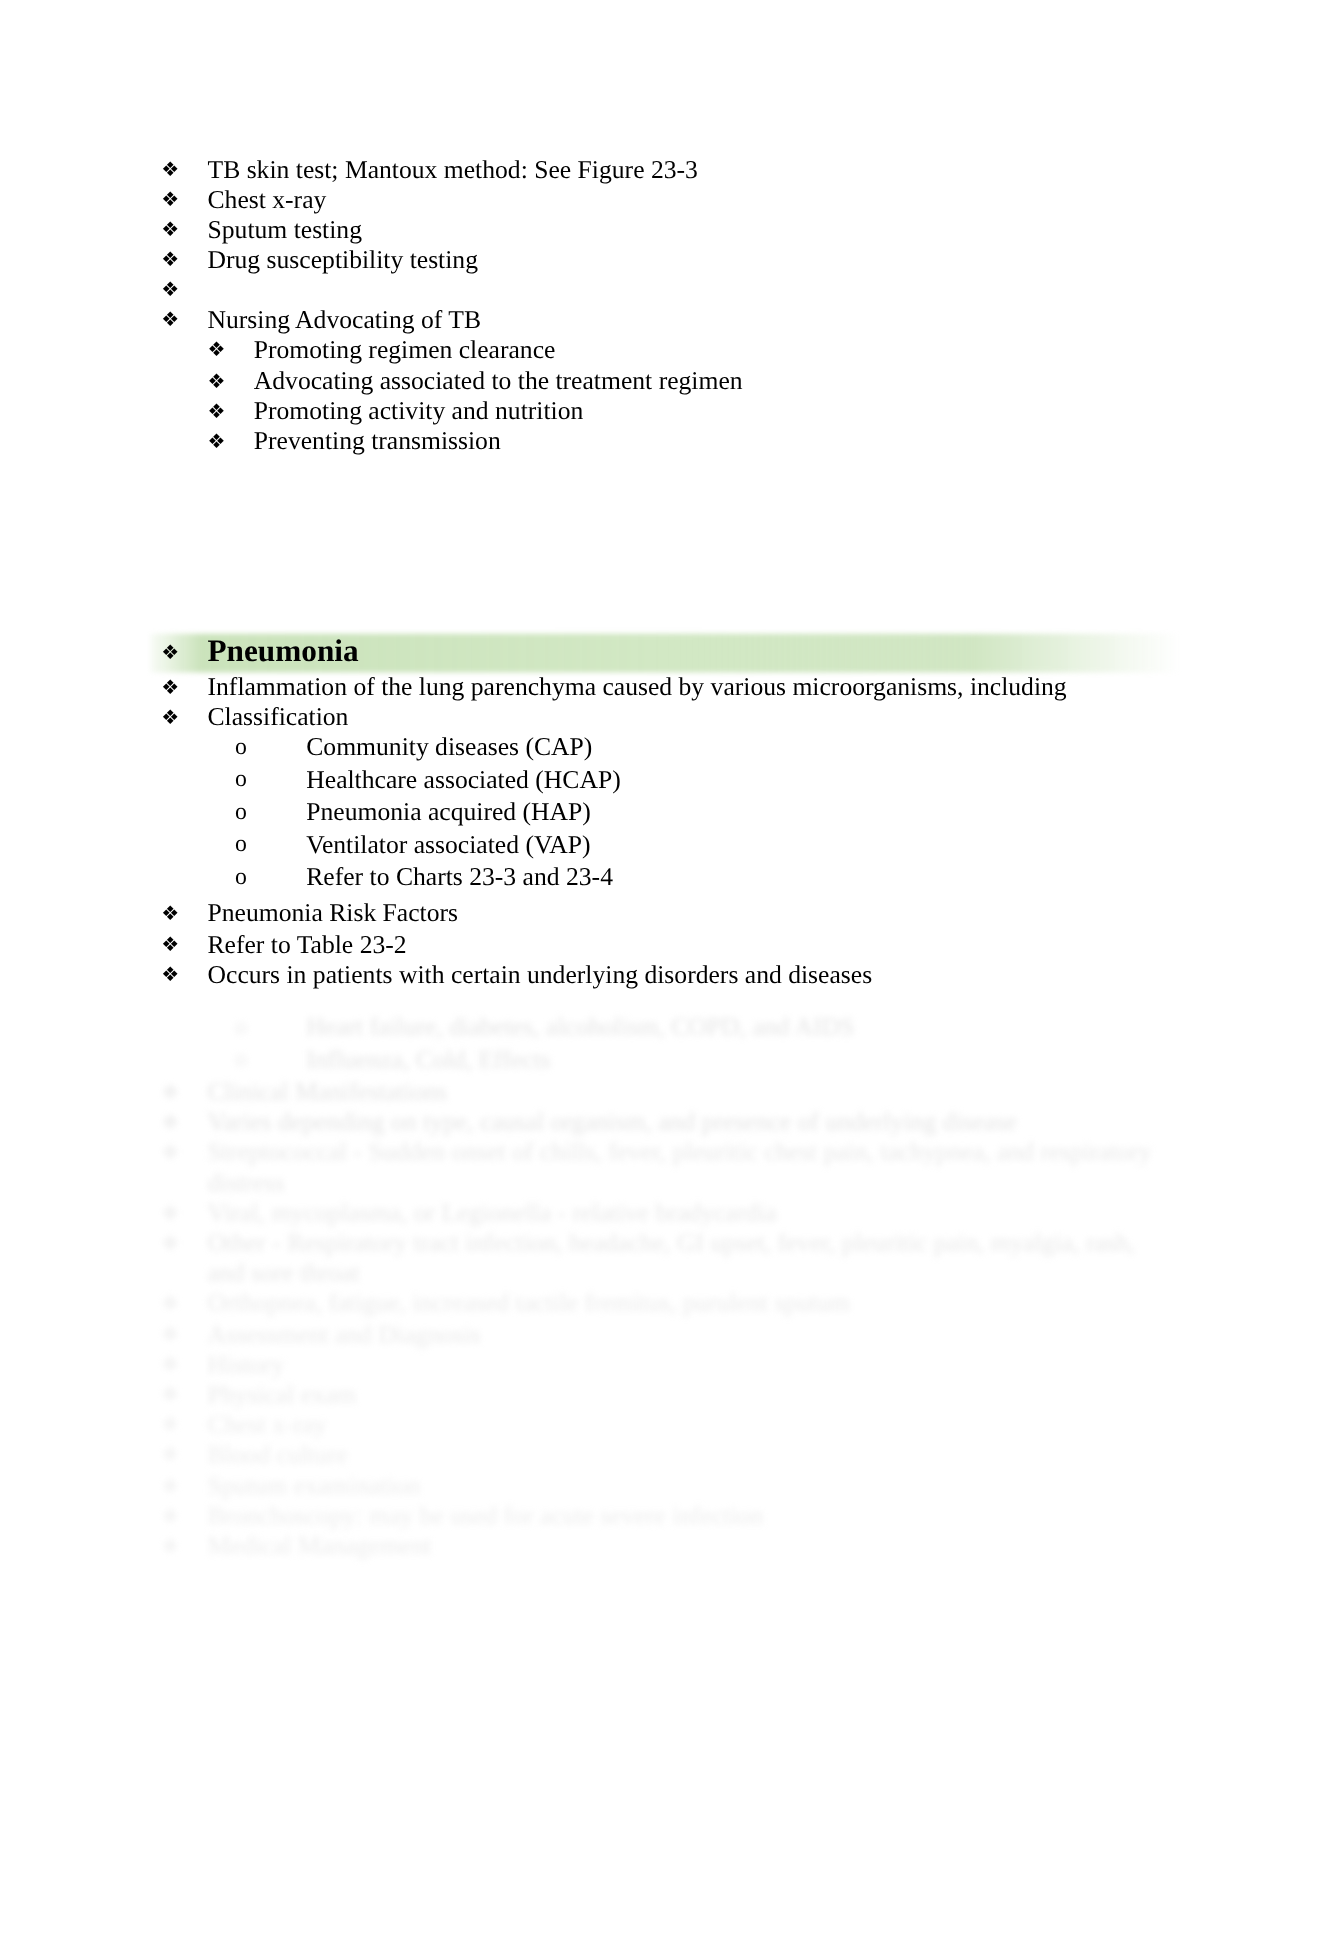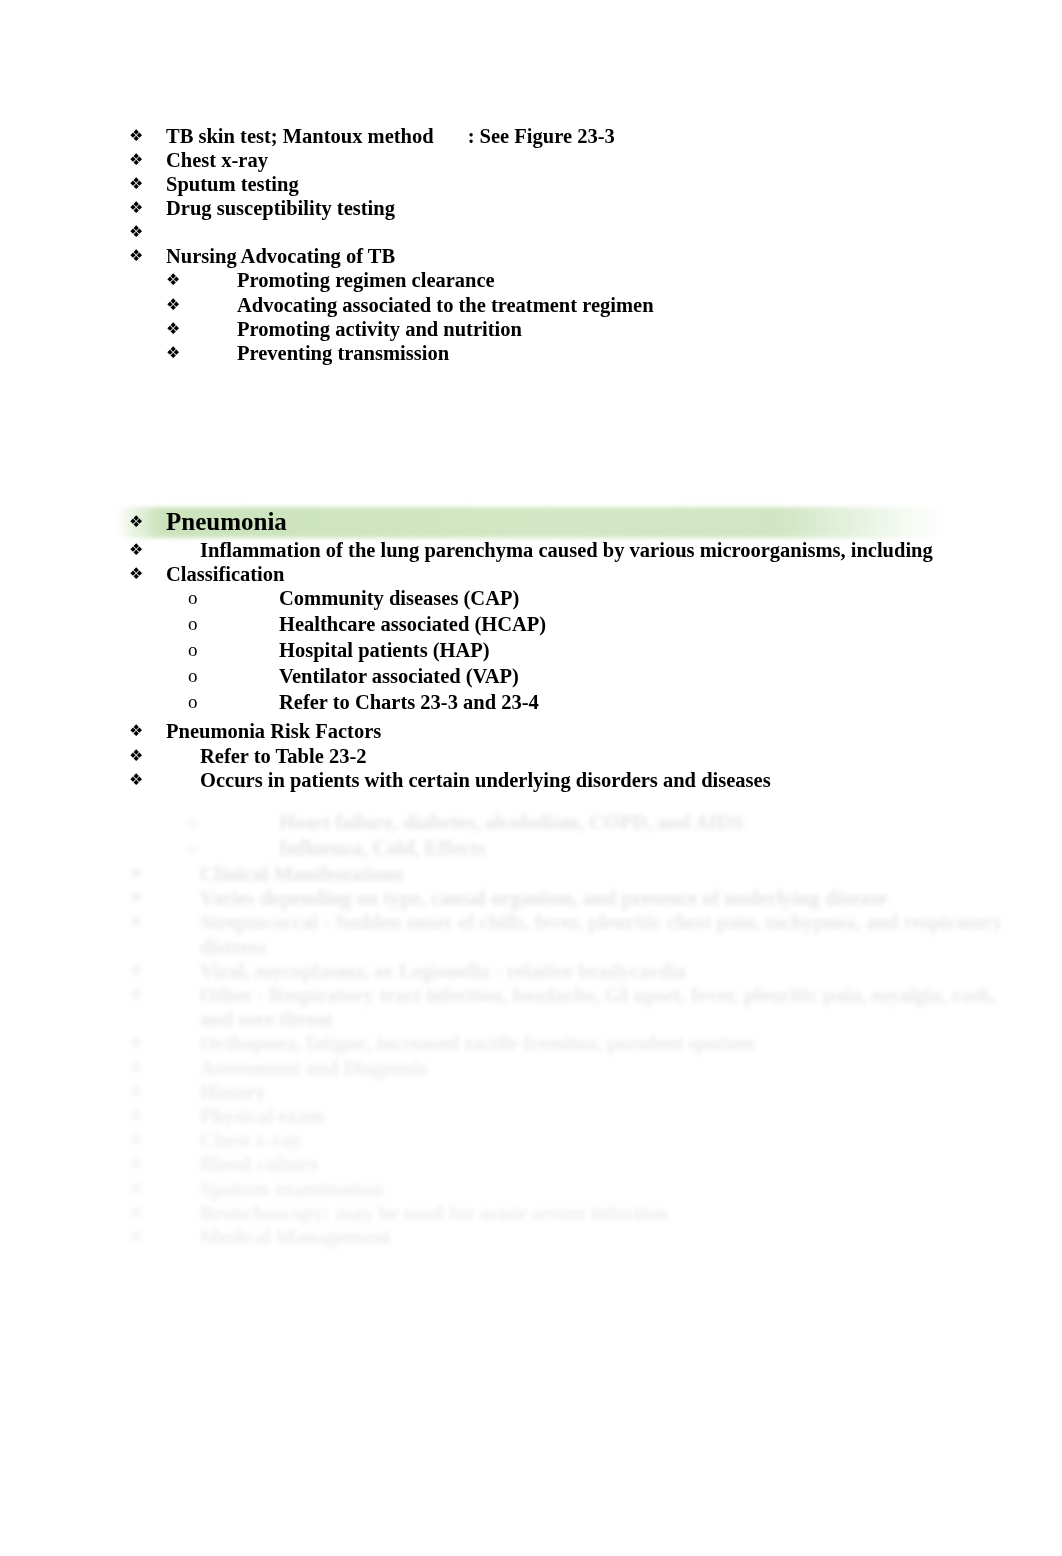--- a/index.html
+++ b/index.html
@@ -80,22 +80,22 @@
   }
 
   .bullet {
     font-family: "DejaVu Sans", sans-serif;
     font-size: 16px;
     line-height: 24.2px;
     color: #000;
     user-select: none;
   }
 
-  .bold { font-weight: bold; }
-  .reg  { font-weight: bold; margin-left: 34px; }
+  .bold { font-weight: normal; }
+  .reg  { font-weight: normal; }
 
   
   #tb-block {
     position: absolute;
     left: 0;
     top: 124px;
     width: 1062px;
   }
   #tb-block .li { line-height: 24.1px; }
   #tb-block .lvl1 { margin-bottom: 0px; }
@@ -239,21 +239,21 @@
       <span class="bullet">❖</span><span class="bold">Classification</span>
     </div>
 
     <div class="li lvl2o">
       <span class="bullet">o</span><span class="reg">Community diseases (CAP)</span>
     </div>
     <div class="li lvl2o">
       <span class="bullet">o</span><span class="reg">Healthcare associated (HCAP)</span>
     </div>
     <div class="li lvl2o">
-      <span class="bullet">o</span><span class="reg">Hospital patients (HAP)</span>
+      <span class="bullet">o</span><span class="reg">Pneumonia acquired (HAP)</span>
     </div>
     <div class="li lvl2o">
       <span class="bullet">o</span><span class="reg">Ventilator associated (VAP)</span>
     </div>
     <div class="li lvl2o">
       <span class="bullet">o</span><span class="reg">Refer to Charts 23-3 and 23-4</span>
     </div>
 
     <div class="li lvl1" style="margin-top:3px;">
       <span class="bullet">❖</span><span class="bold">Pneumonia Risk Factors</span>

